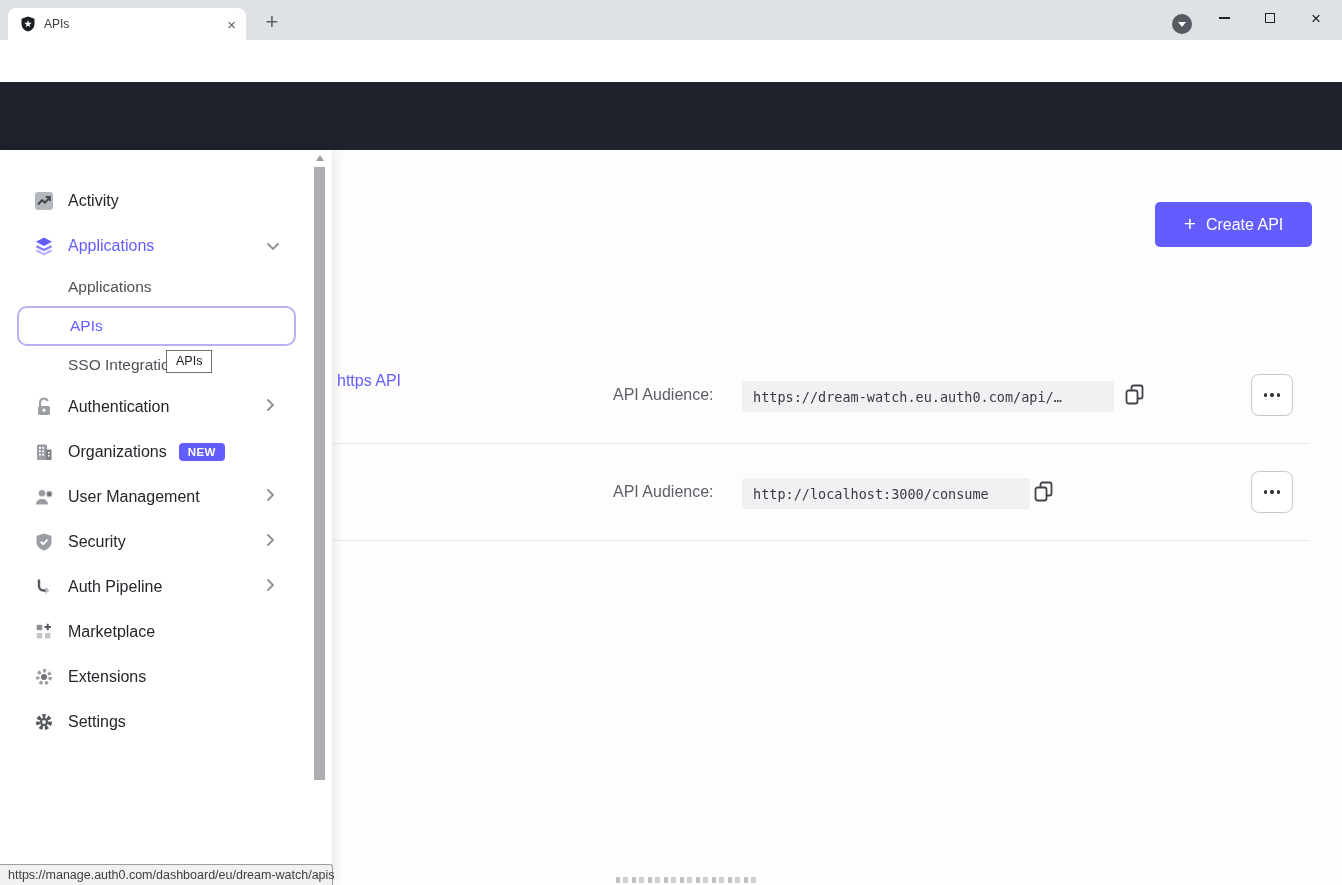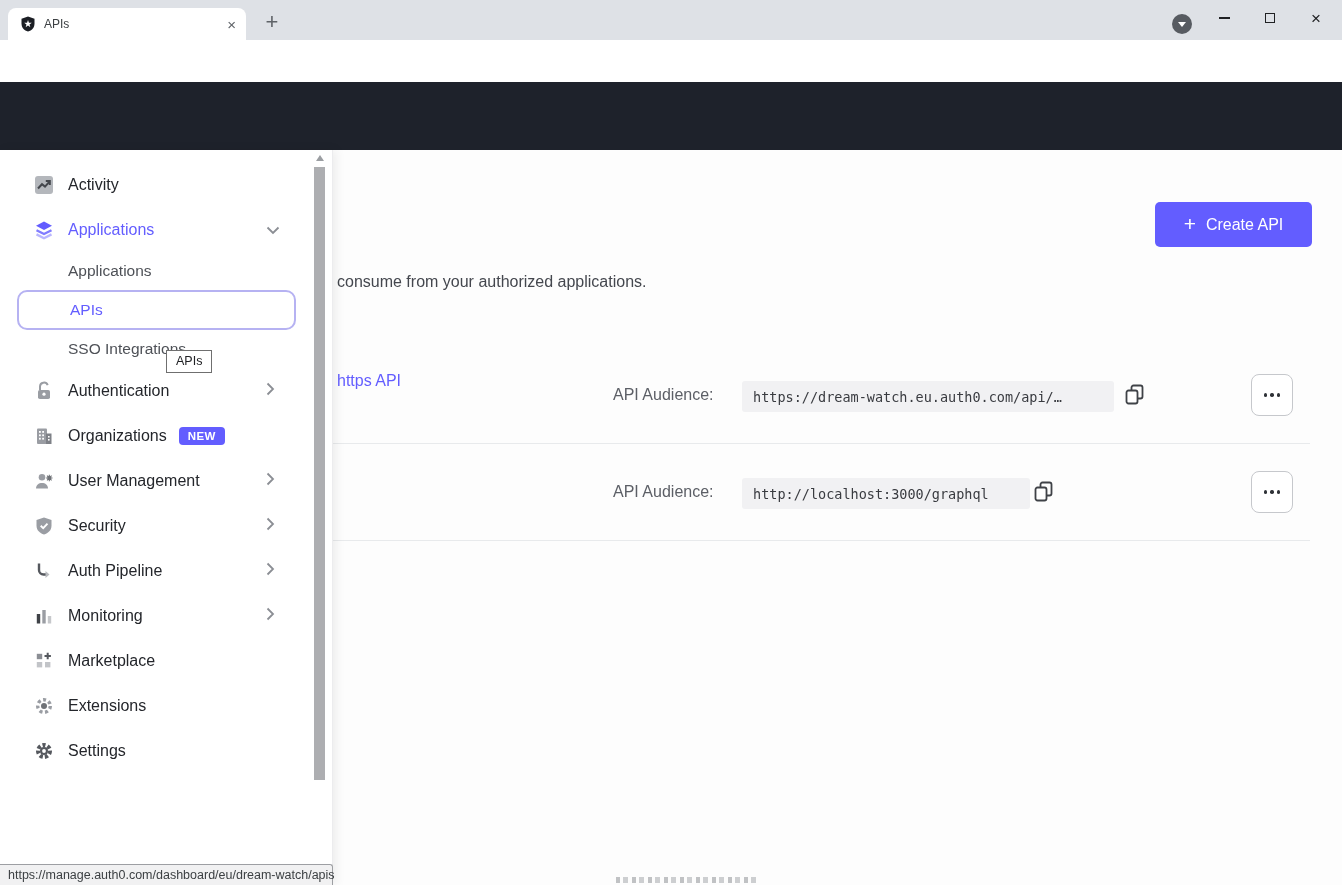--- a/index.html
+++ b/index.html
@@ -70,21 +70,21 @@
   .kebab { position:absolute; left:1251px; width:42px; height:42px; background:#fff; border:1px solid #c6c8cc; border-radius:8px;
            display:flex; align-items:center; justify-content:center; }
   .kebab .d { display:flex; gap:3px; } .kebab .d i { width:3.4px; height:3.4px; border-radius:50%; background:#2f3237; }
   .divider { position:absolute; left:333px; width:977px; height:1px; background:#e8eaec; }
   .clip-strip { position:absolute; left:616px; top:727px; width:140px; height:6px; opacity:.55;
       background:repeating-linear-gradient(90deg,#8f9296 0 4px,transparent 4px 7px,#a6a9ad 7px 12px,transparent 12px 16px); }
 
   
   .sidebar { position:absolute; left:0; top:150px; width:333px; height:735px; background:#fff;
              box-shadow:3px 0 10px rgba(0,0,0,0.07); border-right:1px solid #ececee; }
-  .menu { padding-top:12px; }
+  .menu { padding-top:28px; }
   .mi { position:relative; height:45px; display:flex; align-items:center; padding-left:34px; cursor:pointer; }
   .mi .ic { width:20px; height:20px; margin-right:14px; flex:0 0 20px; }
   .mi .lbl { font-size:16px; color:#24262b; }
   .mi.active .lbl { color:#635dff; font-weight:500; }
   .mi.sub { height:38px; padding-left:68px; }
   .mi.sub .lbl { font-size:15.5px; color:#4e5157; }
   .mi.sel { height:40px; margin:0 36px 0 17px; padding-left:51px; border:2px solid #b6b2f2; border-radius:10px; }
   .mi.sel .lbl { color:#635dff; }
   .chev { position:absolute; left:266px; top:50%; transform:translateY(-50%); }
   .newbadge { margin-left:12px; background:#635dff; color:#fff; font-size:11.5px; font-weight:bold; letter-spacing:.4px;
@@ -251,42 +251,41 @@
           <path d="M7 36 c0-7 5-10.5 11-10.5 s11 3.5 11 10.5 Z" fill="#201d1b"></path>
         </svg>
     </div>
   </div>
 
   <div class="main">
     <button class="create-btn">
       <span class="plus">+</span>
       <span>Create API</span>
     </button>
-    <div class="subtitle">consume from your authorized applications.</div>
 
     <a class="api-link">https API</a>
     <span class="aud-label" style="top:236px">API Audience:</span>
     <div class="code-box" style="left:742px; top:231px; width:372px">https://dream-watch.eu.auth0.com/api/…</div>
     <div class="copy-btn" style="left:1124px; top:233px">
       <svg width="22" height="24" viewBox="0 0 22 24">
           <rect x="7.5" y="2.5" width="11" height="13" rx="2" stroke="#3f4247" stroke-width="1.8" fill="none"></rect>
           <rect x="2.5" y="7.5" width="11" height="13" rx="2" stroke="#3f4247" stroke-width="1.8" fill="#fff"></rect>
         </svg>
     </div>
     <div class="kebab" style="top:224px">
         <span class="d">
           <i></i>
           <i></i>
           <i></i>
         </span>
       </div>
     <div class="divider" style="top:293px"></div>
 
     <span class="aud-label" style="top:333px">API Audience:</span>
-    <div class="code-box" style="left:742px; top:328px; width:288px">http://localhost:3000/graphql</div>
+    <div class="code-box" style="left:742px; top:328px; width:288px">http://localhost:3000/consume</div>
     <div class="copy-btn" style="left:1033px; top:330px">
       <svg width="22" height="24" viewBox="0 0 22 24">
           <rect x="7.5" y="2.5" width="11" height="13" rx="2" stroke="#3f4247" stroke-width="1.8" fill="none"></rect>
           <rect x="2.5" y="7.5" width="11" height="13" rx="2" stroke="#3f4247" stroke-width="1.8" fill="#fff"></rect>
         </svg>
     </div>
     <div class="kebab" style="top:321px">
         <span class="d">
           <i></i>
           <i></i>
@@ -383,31 +382,20 @@
                 <path d="M5 2.5 v6.5 a4.5 4.5 0 0 0 4.5 4.5 h3" stroke="#55585e" stroke-width="2.4" fill="none"></path>
                 <path d="M11.5 10 l4 3.5 -4 3.5 Z" fill="#b9bbbf"></path>
               </svg></span>
             <span class="lbl">Auth Pipeline</span>
             <span class="chev"><svg width="9" height="14" viewBox="0 0 9 14">
                 <path d="M1.5 1.5 L7 7 L1.5 12.5" stroke="#8b8e94" stroke-width="1.8" fill="none"></path>
               </svg></span>
           </div>
           <div class="mi">
             <span class="ic"><svg width="20" height="20" viewBox="0 0 20 20">
-                <rect x="2.8" y="8" width="3.4" height="9.5" fill="#3f4247"></rect>
-                <rect x="8.3" y="4" width="3.4" height="13.5" fill="#9a9da3"></rect>
-                <rect x="13.8" y="10" width="3.4" height="7.5" fill="#c6c8cb"></rect>
-              </svg></span>
-            <span class="lbl">Monitoring</span>
-            <span class="chev"><svg width="9" height="14" viewBox="0 0 9 14">
-                <path d="M1.5 1.5 L7 7 L1.5 12.5" stroke="#8b8e94" stroke-width="1.8" fill="none"></path>
-              </svg></span>
-          </div>
-          <div class="mi">
-            <span class="ic"><svg width="20" height="20" viewBox="0 0 20 20">
                 <rect x="2.8" y="2.8" width="5.4" height="5.4" fill="#8b8e94"></rect>
                 <rect x="2.8" y="11" width="5.4" height="5.4" fill="#c2c4c8"></rect>
                 <rect x="11" y="11" width="5.4" height="5.4" fill="#c2c4c8"></rect>
                 <path d="M13.7 1.8 v6.4 M10.5 5 h6.4" stroke="#55585e" stroke-width="2"></path>
               </svg></span>
             <span class="lbl">Marketplace</span>
           </div>
           <div class="mi">
             <span class="ic"><svg width="20" height="20" viewBox="0 0 20 20">
                 <circle cx="10" cy="10" r="6.3" stroke="#9a9da3" stroke-width="3.4" fill="none" stroke-dasharray="3 2.6"></circle>

